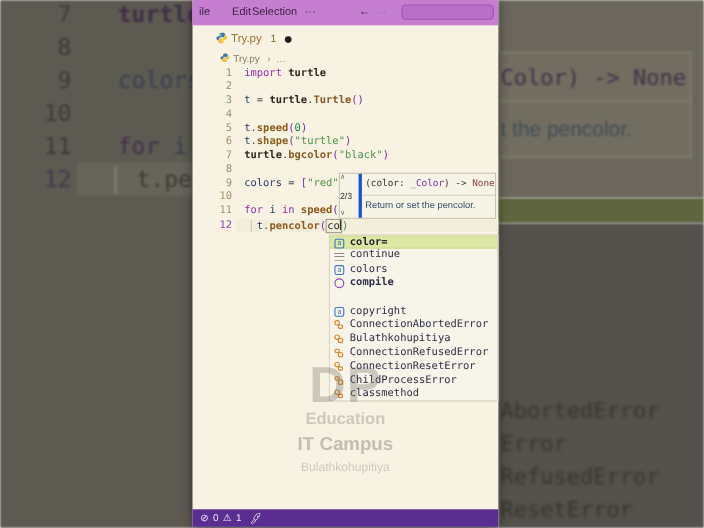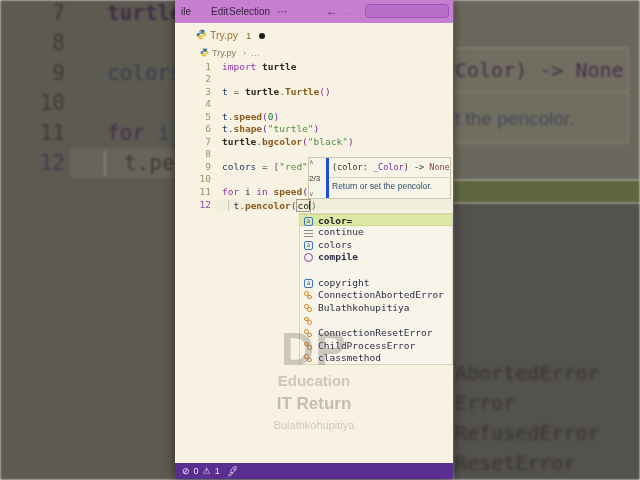--- a/index.html
+++ b/index.html
@@ -215,20 +215,21 @@
         <div class="s-row" style="top: 75.78px;">
           <span class="sicon sicon-class"></span>
           <span class="s-label">ConnectionAbortedError</span>
         </div>
         <div class="s-row" style="top: 88.41px;">
           <span class="sicon sicon-class"></span>
           <span class="s-label">Bulathkohupitiya</span>
         </div>
         <div class="s-row" style="top: 101.04px;">
           <span class="sicon sicon-class"></span>
+          <span class="s-label">ConnectionRefusedError</span>
         </div>
         <div class="s-row" style="top: 126.3px;">
           <span class="sicon sicon-class"></span>
           <span class="s-label">ChildProcessError</span>
         </div>
         <div class="s-row" style="top: 113.67px;">
           <span class="sicon sicon-class"></span>
           <span class="s-label">ConnectionResetError</span>
         </div>
         <div class="s-row" style="top: 138.93px;">
@@ -245,16 +246,16 @@
       <svg width="11" height="11" viewBox="0 0 16 16" style="margin-left:3px">
         <path d="M2 13.5 L6.2 8.8 L8.2 10.8 L3.5 15 Z M8.5 2.5 c2.5-1.5 5-1.5 5-1.5 s0 2.5-1.5 5 c-1 1.7-2.8 3.3-4.5 4.2 L5.3 8 C6.2 6.3 7 4 8.5 2.5 Z" fill="none" stroke="#ece7f5" stroke-width="1.1"></path>
         <circle cx="10.5" cy="5" r="1" fill="#ece7f5"></circle>
       </svg>
     </div>
   </div>
 
   <div class="watermark">
     <div class="wm-big">DP</div>
     <div class="wm-1">Education</div>
-    <div class="wm-2">IT Return</div>
+    <div class="wm-2">IT Campus</div>
     <div class="wm-3">Bulathkohupitiya</div>
   </div>
 </div>
 
 </body></html>

